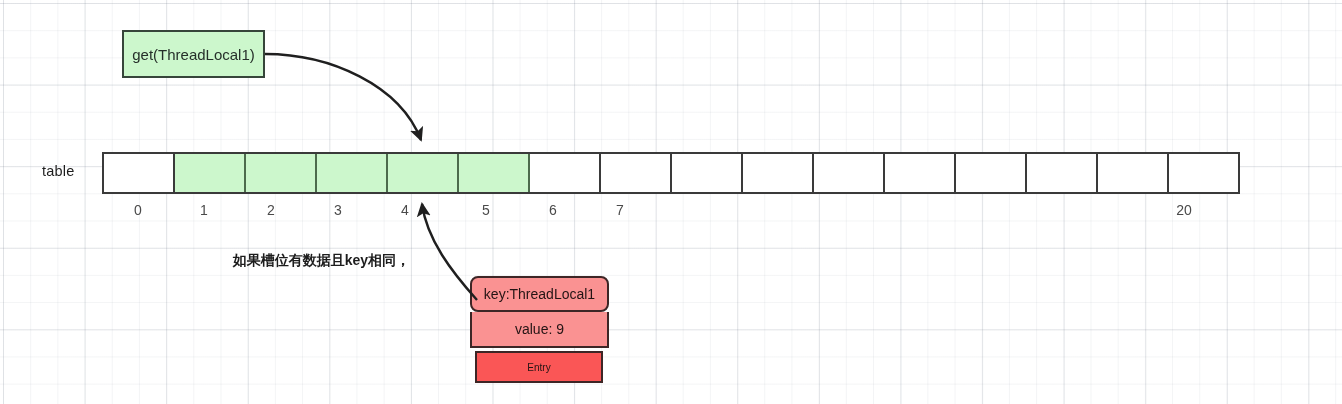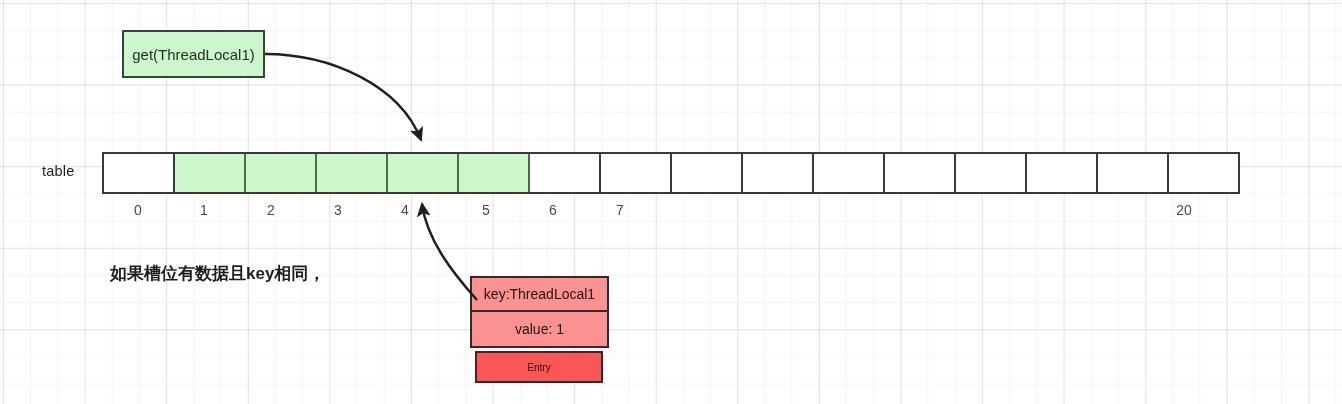--- a/index.html
+++ b/index.html
@@ -94,45 +94,45 @@
     font-size: 14px;
     color: #4a4a4a;
     text-align: center;
     width: 40px;
   }
 
   
   .note {
     position: absolute;
     left: 110px;
-    top: 262px;
+    top: 250px;
     width: 300px;
-    text-align: left;
-    font-size: 17px;
+    text-align: right;
+    font-size: 14px;
     font-weight: bold;
     color: #1d1d1d;
     line-height: 1.45;
   }
 
   
   .entry-kv {
     position: absolute;
     left: 470px;
     width: 139px;
     box-sizing: border-box;
     background: #fa9292;
     border: 2px solid #3d2626;
     display: flex;
     align-items: center;
     justify-content: center;
     font-size: 14px;
     color: #241414;
     height: 36px;
   }
-  .entry-key { top: 276px; }
+  .entry-key { top: 276px; border-radius: 8px; }
   .entry-value { top: 312px; border-top: 0; }
   .entry-title {
     position: absolute;
     left: 475px;
     top: 351px;
     width: 128px;
     height: 32px;
     box-sizing: border-box;
     background: #fa5656;
     border: 2px solid #3d2626;
@@ -193,21 +193,21 @@
       <div class="index-label" style="left: 533px;">6</div>
       <div class="index-label" style="left: 600px;">7</div>
       <div class="index-label" style="left: 1164px;">20</div>
     </div>
 
   <div class="note">
     <div>如果槽位有数据且key相同，</div>
   </div>
 
   <div class="entry-kv entry-key">key:ThreadLocal1</div>
-  <div class="entry-kv entry-value">value: 1</div>
+  <div class="entry-kv entry-value">value: 9</div>
   <div class="entry-title">Entry</div>
 
   <svg id="arrows" viewBox="0 0 1342 404">
     <defs>
       <marker id="arrowhead" markerWidth="7" markerHeight="7" refX="5.2" refY="3.2" orient="auto" markerUnits="strokeWidth">
         <path d="M0,0.3 L6,3.2 L0,6.1 L1.3,3.2 Z" fill="#1f1f1f"></path>
       </marker>
     </defs>
     <path d="M265,54 C330,54 400,85 421,140" fill="none" stroke="#1f1f1f" stroke-width="2.4" marker-end="url(#arrowhead)"></path>
     <path d="M477,300 C452,272 427,240 422,204" fill="none" stroke="#1f1f1f" stroke-width="2.4" marker-end="url(#arrowhead)"></path>

